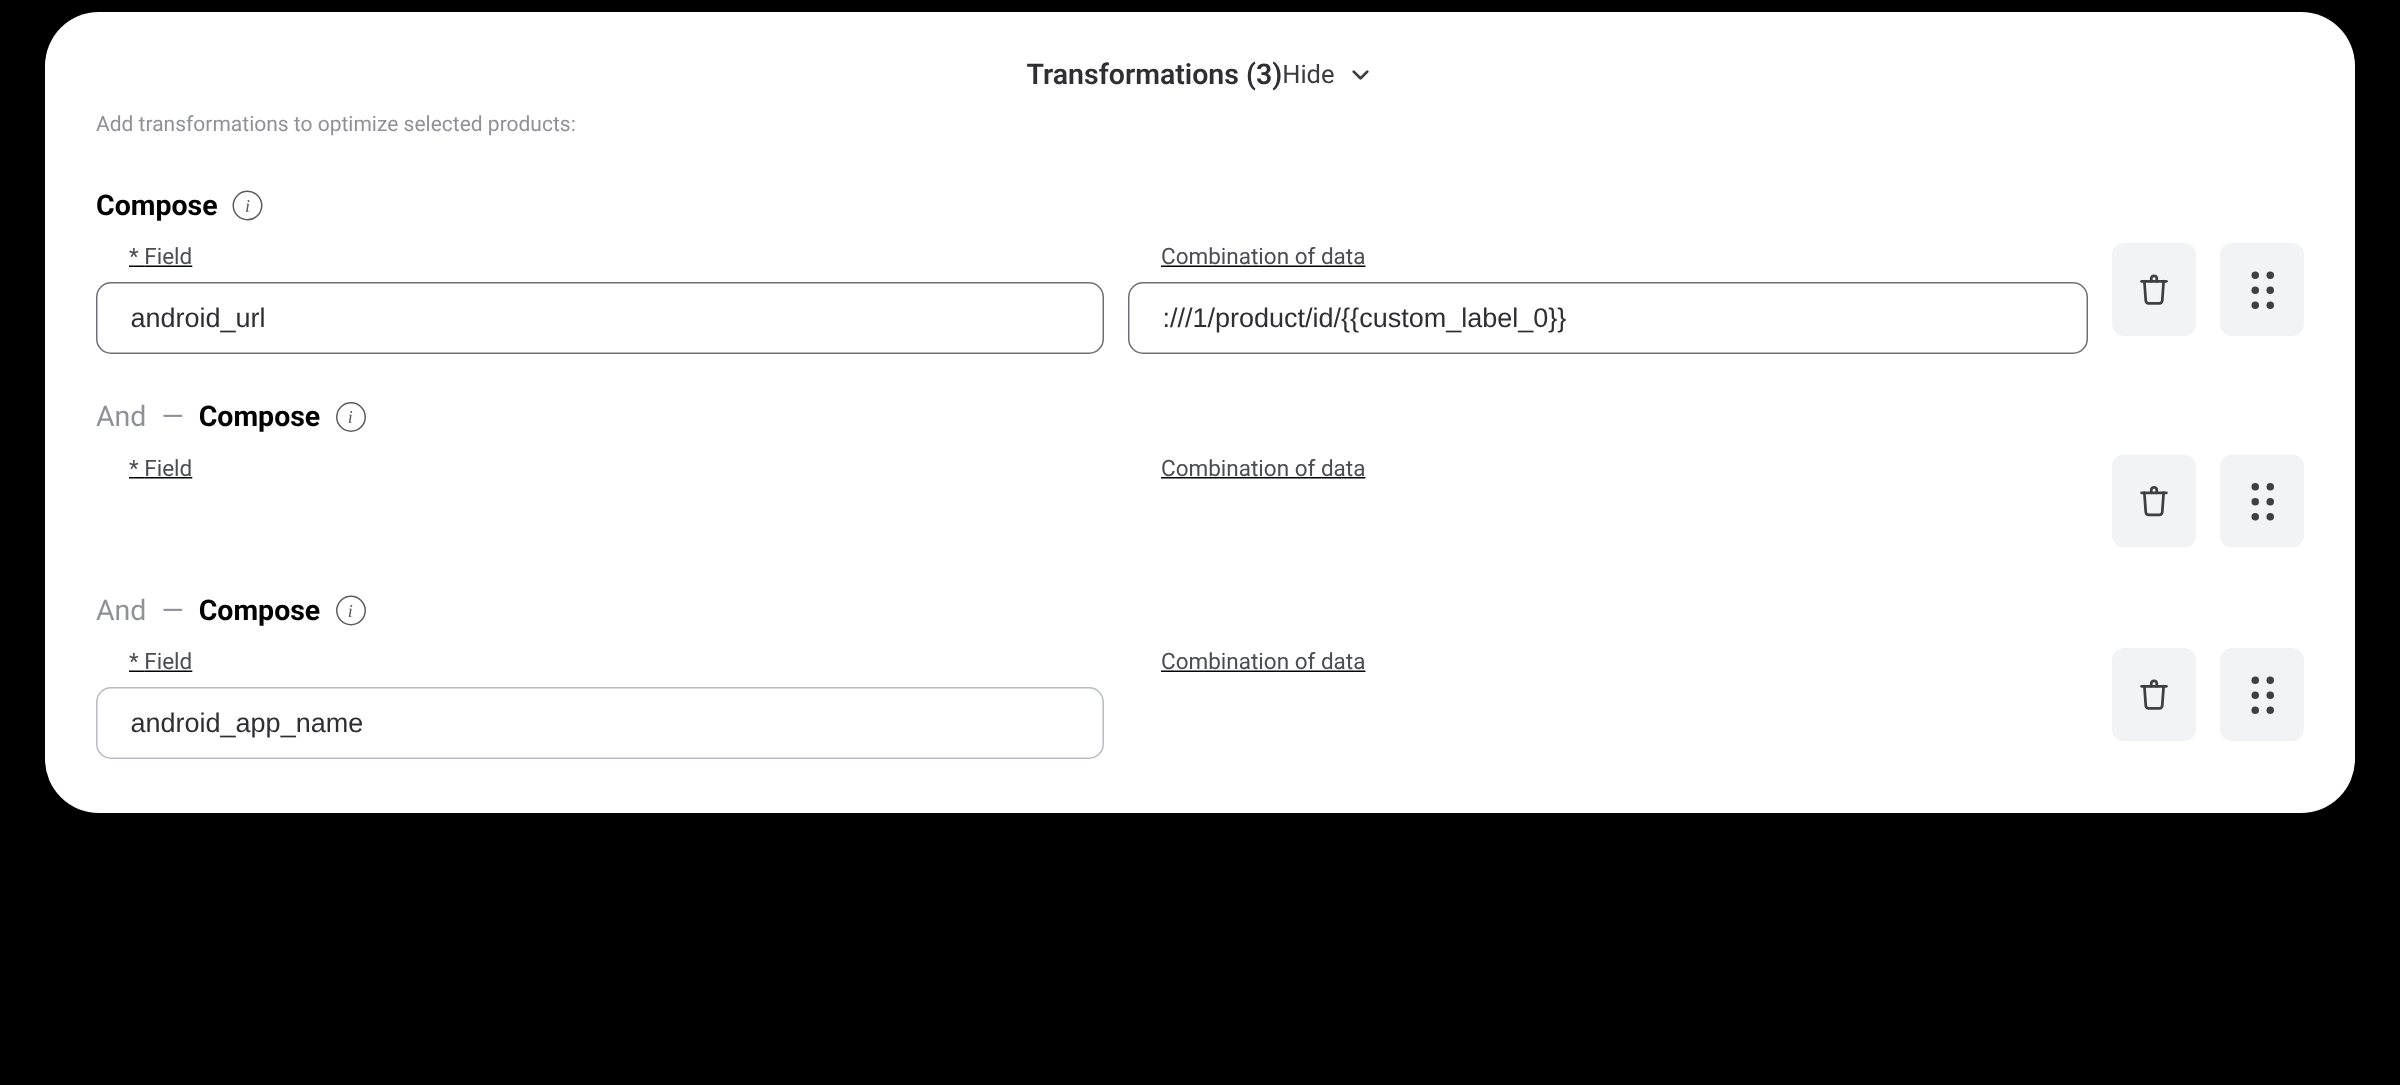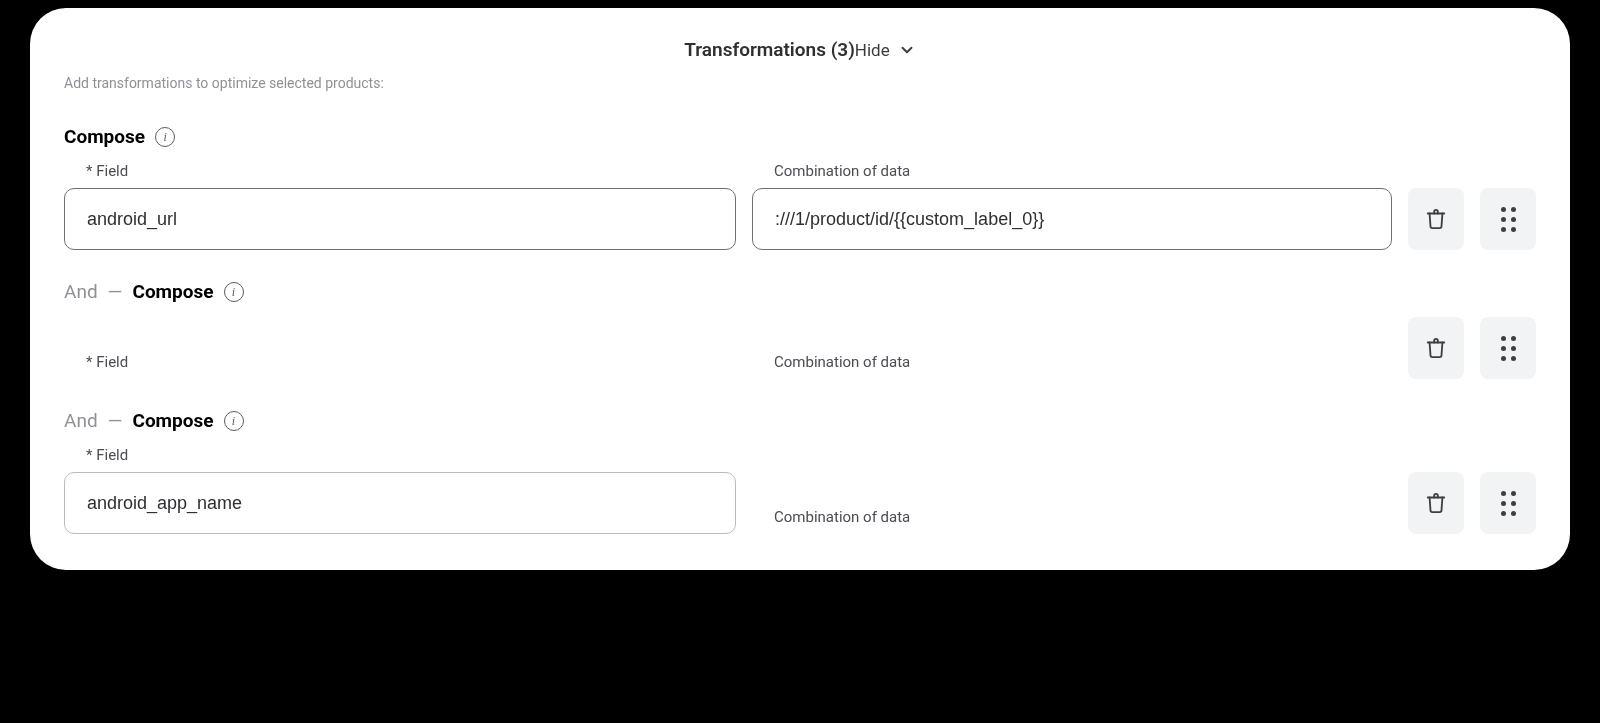--- a/index.html
+++ b/index.html
@@ -74,37 +74,38 @@
     font-size: 12px;
     color: #5a5c61;
     font-style: italic;
     font-family: Georgia, serif;
     line-height: 1;
     cursor: default;
   }
   .row {
     display: flex;
     gap: 16px;
-    align-items: flex-end;
+    align-items: flex-start;
     margin-bottom: 30px;
+    text-decoration: underline;
   }
   .row:last-child { margin-bottom: 0; }
   .col-field { width: 672px; }
   .col-data  { flex: 1; }
   .field-label {
     font-size: 15px;
     color: #4b4d52;
     margin: 0 0 8px 22px;
   }
   .field-label.req::before {
     content: "* ";
   }
   .input {
     width: 100%;
-    height: 62px;
+    height: 48px;
     border: 1px solid #b8bcc2;
     border-radius: 10px;
     padding: 0 22px;
     font-size: 18px;
     color: #2f2f33;
     background: #fff;
     outline: none;
   }
   .input.dark-border {
     border-color: #6d7075;

